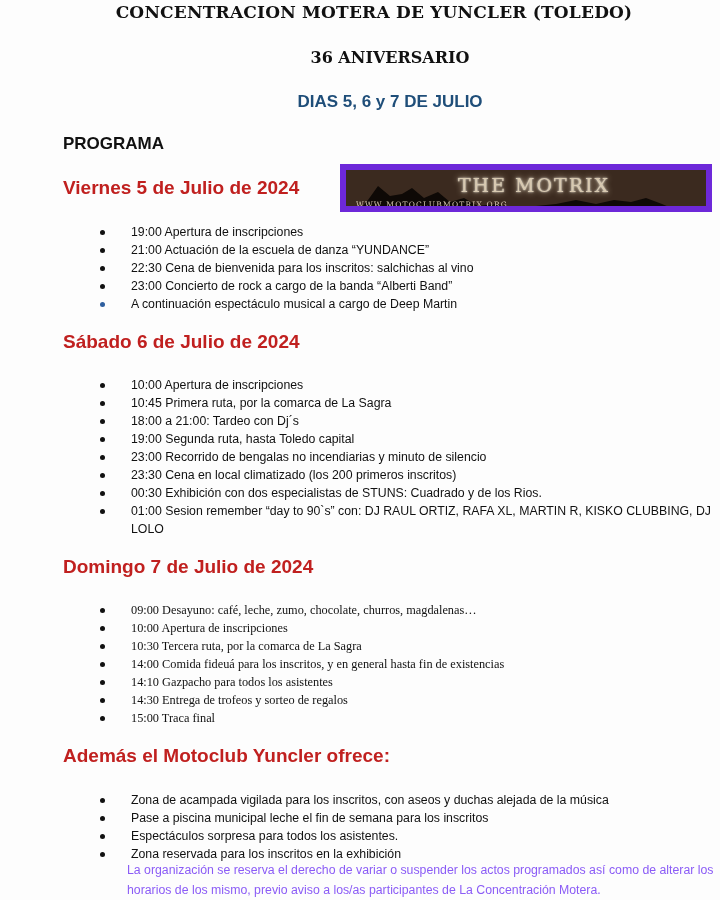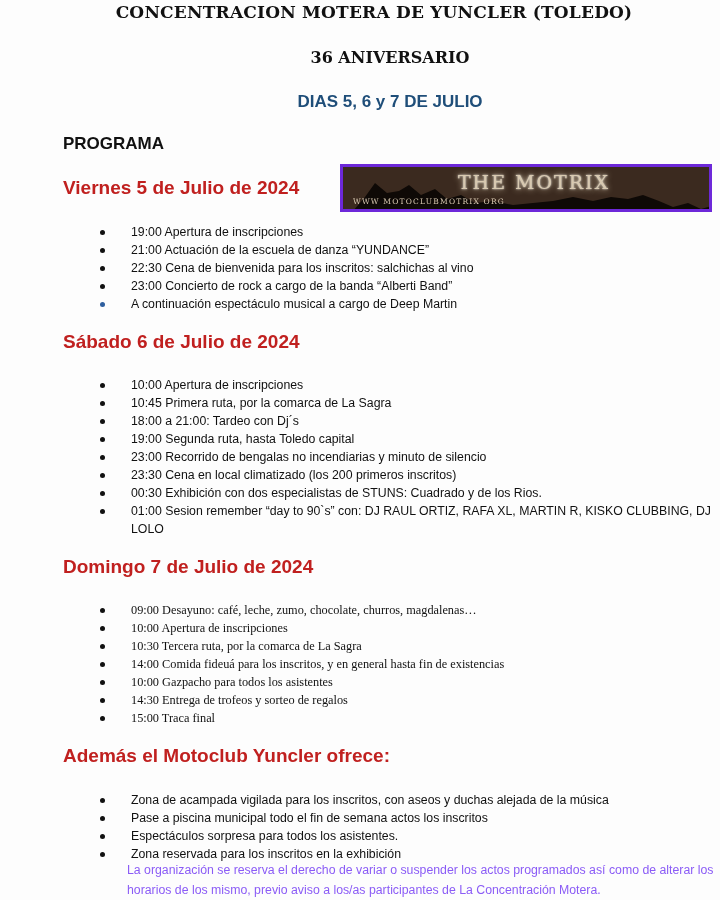--- a/index.html
+++ b/index.html
@@ -63,21 +63,21 @@
       color: #c0201f;
       line-height: 24px;
     }
     .banner {
       position: absolute;
       left: 340px;
       top: 164px;
       width: 372px;
       height: 48px;
       background: #3b2a1f;
-      border: 3px solid #6d28d9;
+      border: 6px solid #6d28d9;
       box-sizing: border-box;
       overflow: hidden;
     }
     .banner svg.mountains { position: absolute; left: 0; top: 0; }
     .banner-title {
       position: absolute;
       left: 0; right: 0;
       top: 4px;
       text-align: center;
       font-family: "DejaVu Serif", serif;
@@ -171,25 +171,25 @@
   <li><span class="bullet"></span><span>00:30 Exhibición con dos especialistas de STUNS: Cuadrado y de los Rios.</span></li>
   <li><span class="bullet"></span><span>01:00 Sesion remember “day to  90`s” con: DJ RAUL ORTIZ, RAFA XL, MARTIN R, KISKO CLUBBING, DJ LOLO</span></li>
 </ul>
 
 <div class="day-heading" style="top:555px;">Domingo 7 de Julio de 2024</div>
 <ul class="items" style="top:597px;font-family:Liberation Serif, serif;">
   <li><span class="bullet"></span><span>09:00 Desayuno: café, leche, zumo, chocolate, churros, magdalenas…</span></li>
   <li><span class="bullet"></span><span>10:00 Apertura de inscripciones</span></li>
   <li><span class="bullet"></span><span>10:30 Tercera ruta, por la comarca de La Sagra</span></li>
   <li><span class="bullet"></span><span>14:00 Comida fideuá para los inscritos, y en general hasta fin de existencias</span></li>
-  <li><span class="bullet"></span><span>10:00 Gazpacho para todos los asistentes</span></li>
+  <li><span class="bullet"></span><span>14:10 Gazpacho para todos los asistentes</span></li>
   <li><span class="bullet"></span><span>14:30 Entrega de trofeos y sorteo de regalos</span></li>
   <li><span class="bullet"></span><span>15:00 Traca final</span></li>
 </ul>
 
 <div class="day-heading" style="top:744px;">Además el Motoclub Yuncler ofrece:</div>
 <ul class="items" style="top:787px;">
   <li><span class="bullet"></span><span>Zona de acampada vigilada para los inscritos, con aseos y duchas alejada de la música</span></li>
-  <li><span class="bullet"></span><span>Pase a piscina municipal todo el fin de semana actos los inscritos</span></li>
+  <li><span class="bullet"></span><span>Pase a piscina municipal leche el fin de semana para los inscritos</span></li>
   <li><span class="bullet"></span><span>Espectáculos sorpresa para todos los asistentes.</span></li>
   <li><span class="bullet"></span><span>Zona reservada para los inscritos en la exhibición</span></li>
 </ul>
 <div class="note">La organización se reserva el derecho de variar o suspender los actos programados así como de alterar los horarios de los mismo, previo aviso a los/as participantes de La Concentración Motera.</div>
 
 </body></html>

